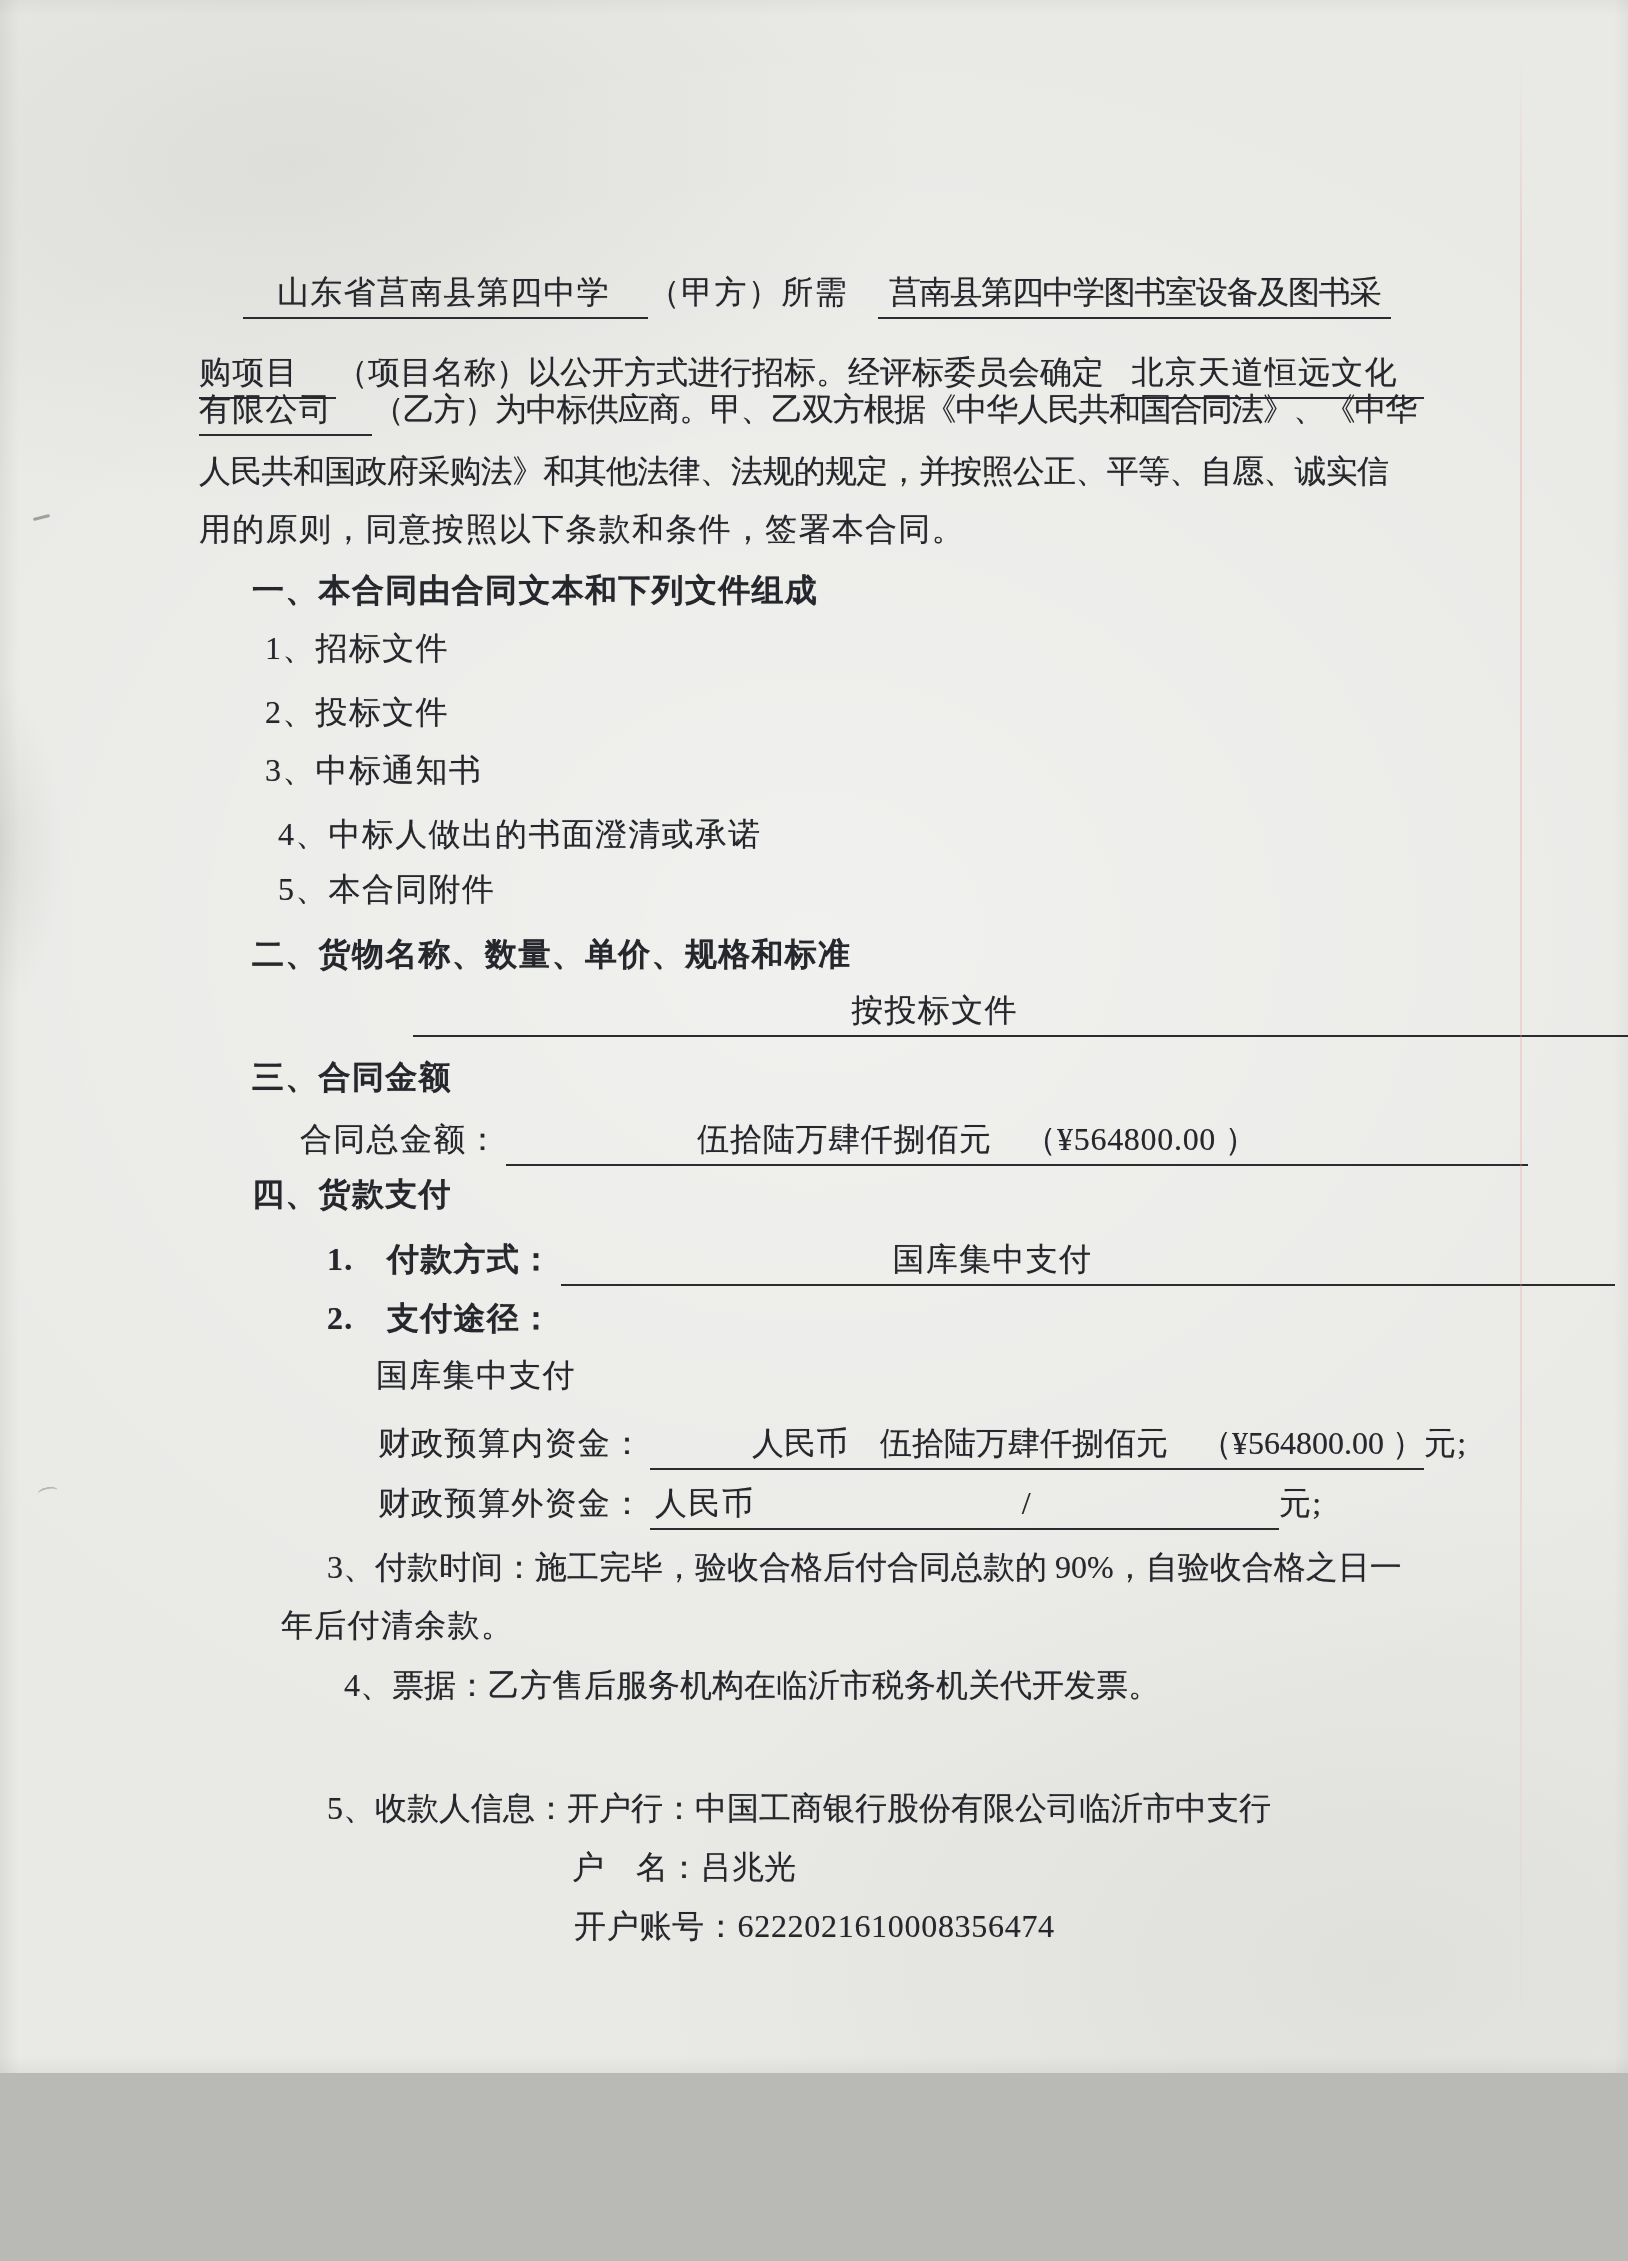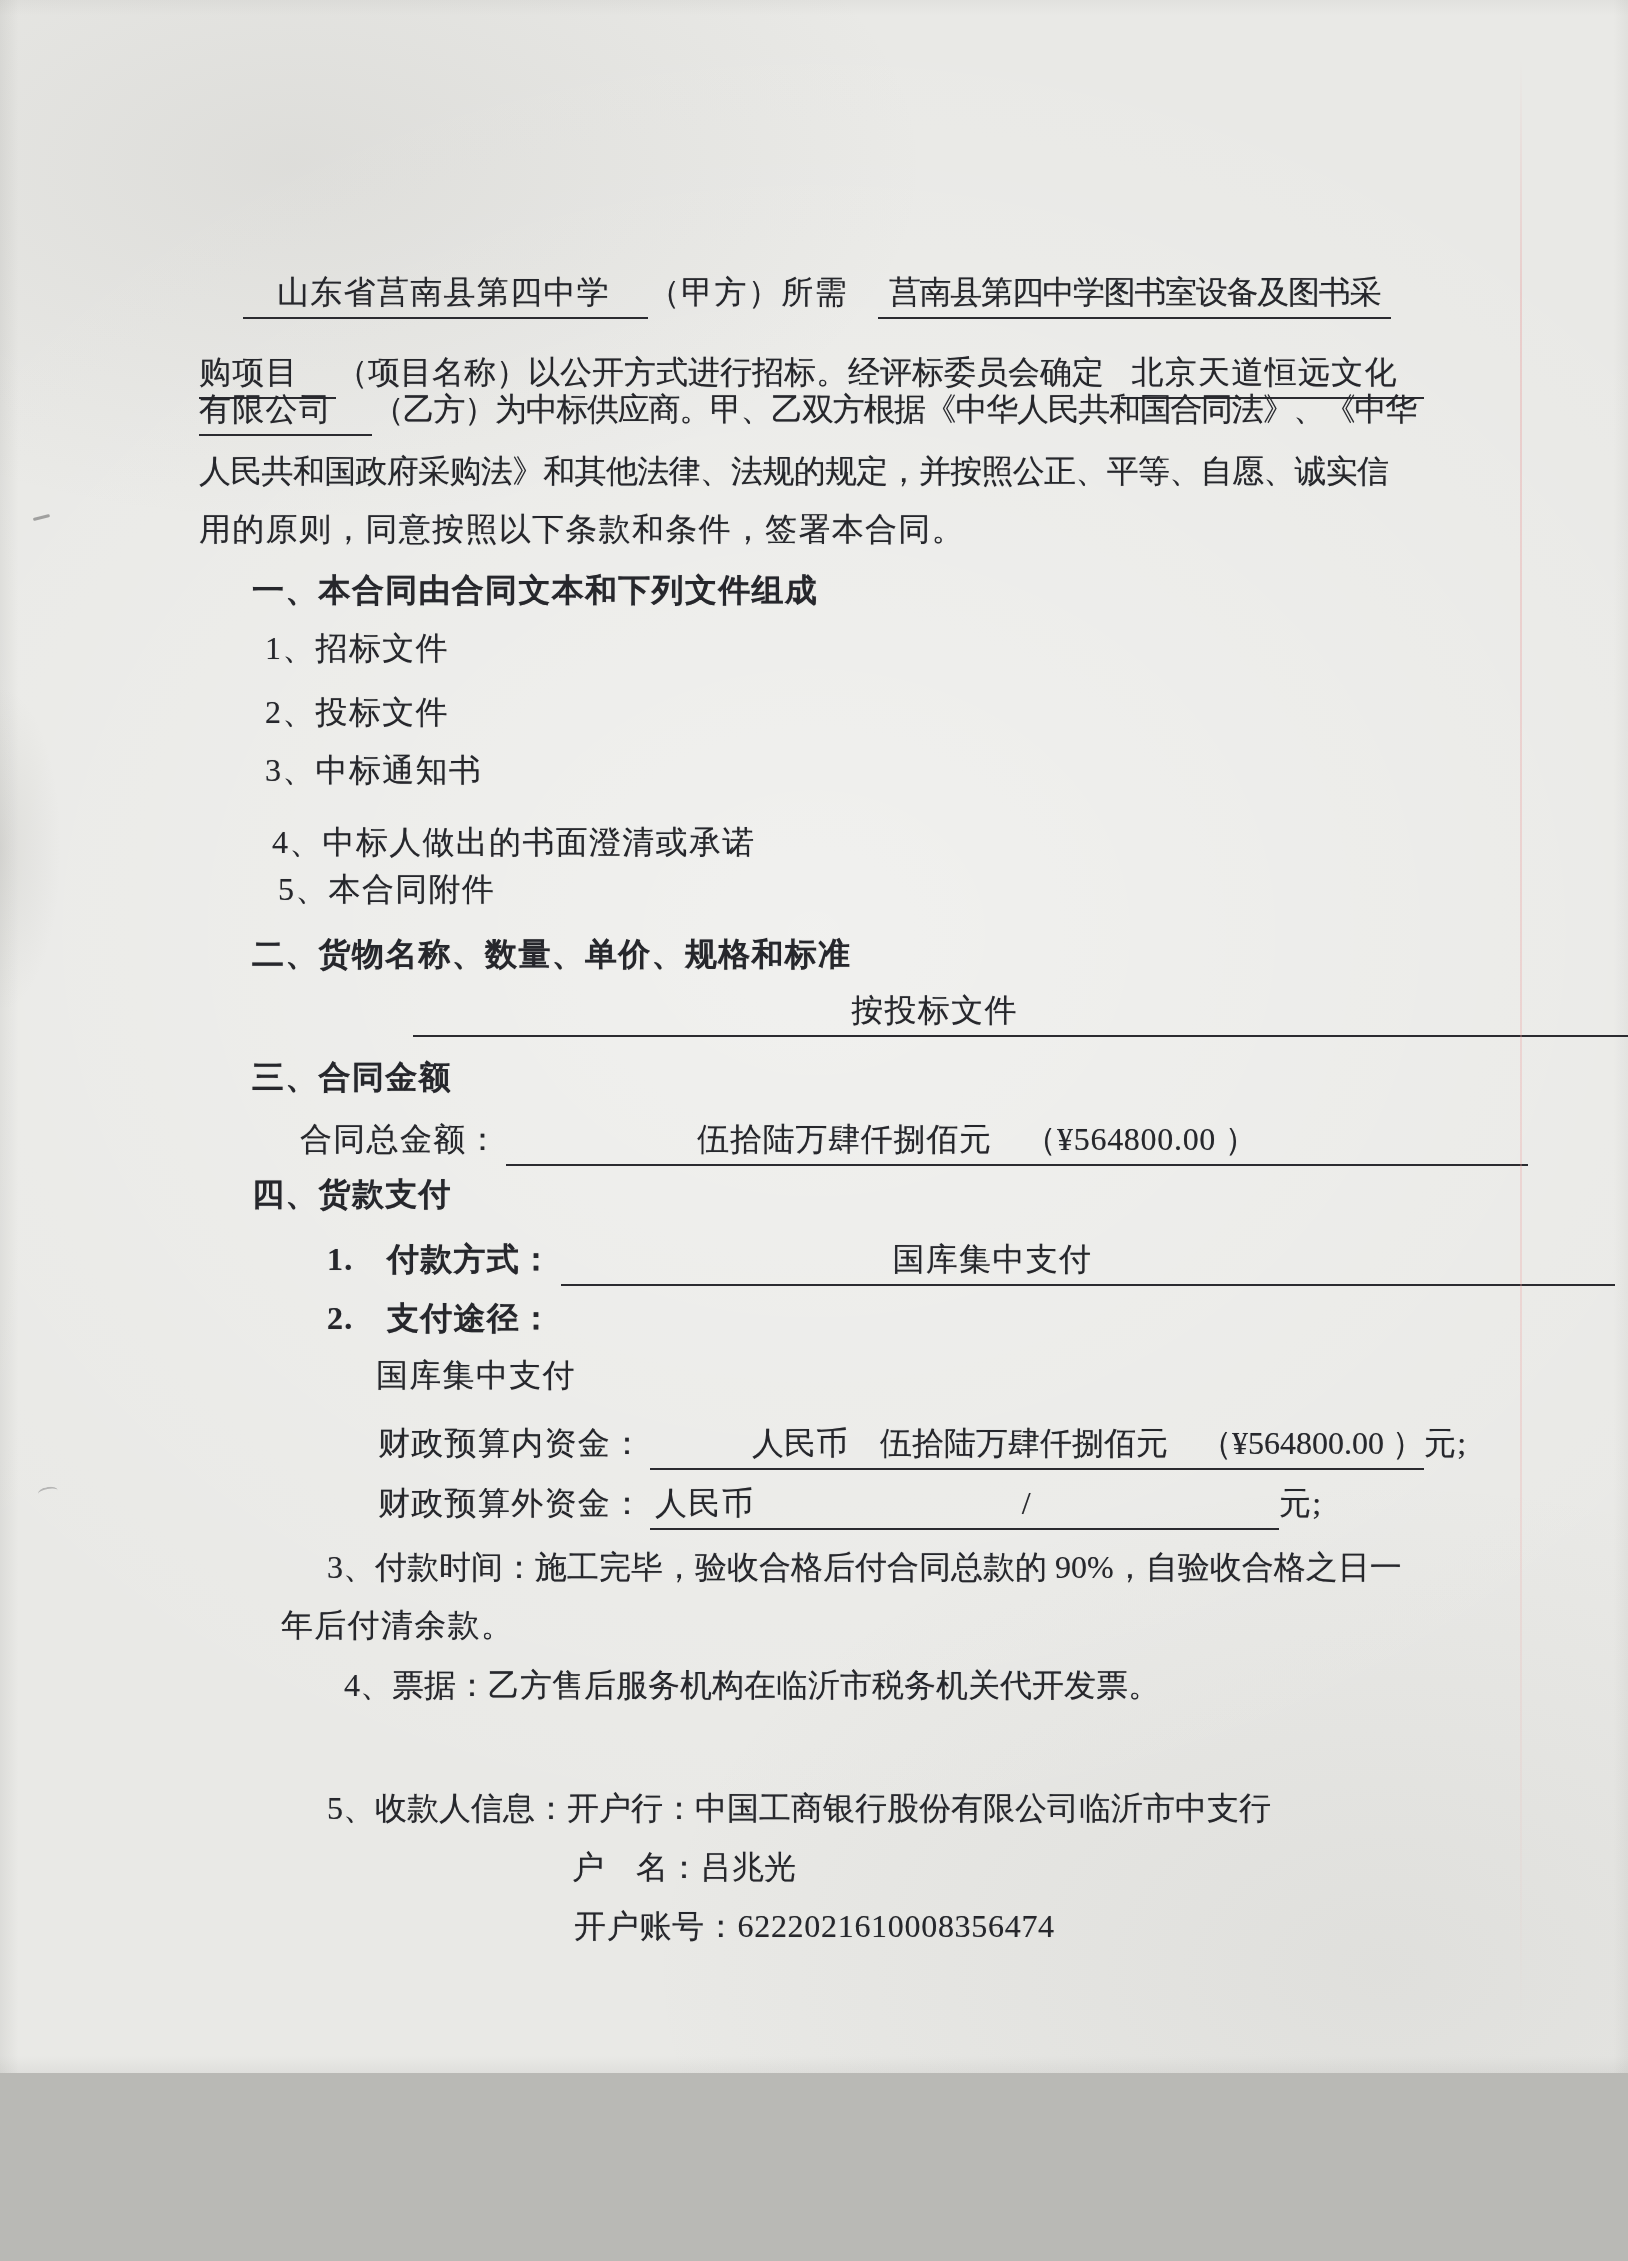--- a/index.html
+++ b/index.html
@@ -64,21 +64,21 @@
   <div id="doc-body">
       <div class="line" style="left: 199px; top: 272px;"><span class="seg u" style="margin-left: 44px; padding-left: 34px; padding-right: 38px;">山东省莒南县第四中学</span><span class="seg">（甲方）所需</span><span class="seg u" style="margin-left: 30.5px; padding-left: 10.6px; padding-right: 10.6px; letter-spacing: -1.3px;">莒南县第四中学图书室设备及图书采</span></div>
       <div class="line" style="left: 199px; top: 330px;"><span class="seg u" style="padding-right: 37px; margin-top: 22px;">购项目</span><span class="seg" style="letter-spacing: 0px;">（项目名称）以公开方式进行招标。经评标委员会确定</span><span class="seg u" style="margin-left: 17px; padding-left: 10.6px; padding-right: 26.5px;">北京天道恒远文化</span></div>
       <div class="line" style="left: 199px; top: 389px;"><span class="seg u" style="padding-right: 40px;">有限公司</span><span class="seg" style="letter-spacing: -1.3px;">（乙方）为中标供应商。甲、乙双方根据《中华人民共和国合同法》、《中华</span></div>
       <div class="line" style="left: 199px; top: 451px;"><span class="seg" style="letter-spacing: -0.7px;">人民共和国政府采购法》和其他法律、法规的规定，并按照公正、平等、自愿、诚实信</span></div>
       <div class="line" style="left: 199px; top: 509px;"><span class="seg">用的原则，同意按照以下条款和条件，签署本合同。</span></div>
       <div class="line" style="left: 252px; top: 570px;"><span class="seg b">一、本合同由合同文本和下列文件组成</span></div>
       <div class="line" style="left: 265px; top: 628px;"><span class="seg">1、招标文件</span></div>
       <div class="line" style="left: 265px; top: 692px;"><span class="seg">2、投标文件</span></div>
       <div class="line" style="left: 265px; top: 750px;"><span class="seg">3、中标通知书</span></div>
-      <div class="line" style="left: 272px; top: 814px; margin-top: 8px;"><span class="seg">4、中标人做出的书面澄清或承诺</span></div>
+      <div class="line" style="left: 278px; top: 814px;"><span class="seg">4、中标人做出的书面澄清或承诺</span></div>
       <div class="line" style="left: 278px; top: 869px;"><span class="seg">5、本合同附件</span></div>
       <div class="line" style="left: 252px; top: 934px;"><span class="seg b">二、货物名称、数量、单价、规格和标准</span></div>
       <div class="line" style="left: 413px; top: 990px;"><span class="seg u" style="width: 1043px; text-align: center; padding-right: 186px;">按投标文件</span></div>
       <div class="line" style="left: 252px; top: 1057px;"><span class="seg b">三、合同金额</span></div>
       <div class="line" style="left: 300px; top: 1119px;"><span class="seg">合同总金额：</span><span class="seg u" style="margin-left: 6.6px; width: 942px; text-align: center; padding-right: 80px; letter-spacing: 0.7px;">伍拾陆万肆仟捌佰元　（¥564800.00 ）</span></div>
       <div class="line" style="left: 252px; top: 1174px;"><span class="seg b">四、货款支付</span></div>
       <div class="line" style="left: 327px; top: 1239px;"><span class="seg b">1.　付款方式：</span><span class="seg u" style="margin-left: 8px; width: 862px; text-align: center; padding-right: 192px;">国库集中支付</span></div>
       <div class="line" style="left: 327px; top: 1298px; font-weight: bold;"><span class="seg">2.　支付途径：</span></div>
       <div class="line" style="left: 376px; top: 1355px;"><span class="seg">国库集中支付</span></div>
       <div class="line" style="left: 378px; top: 1423px;"><span class="seg">财政预算内资金：</span><span class="seg u" style="margin-left: 5.3px; width: 769px; text-align: right; padding-left: 5.3px; letter-spacing: 0px;">人民币　伍拾陆万肆仟捌佰元　（¥564800.00 ）</span><span class="seg">元;</span></div>

